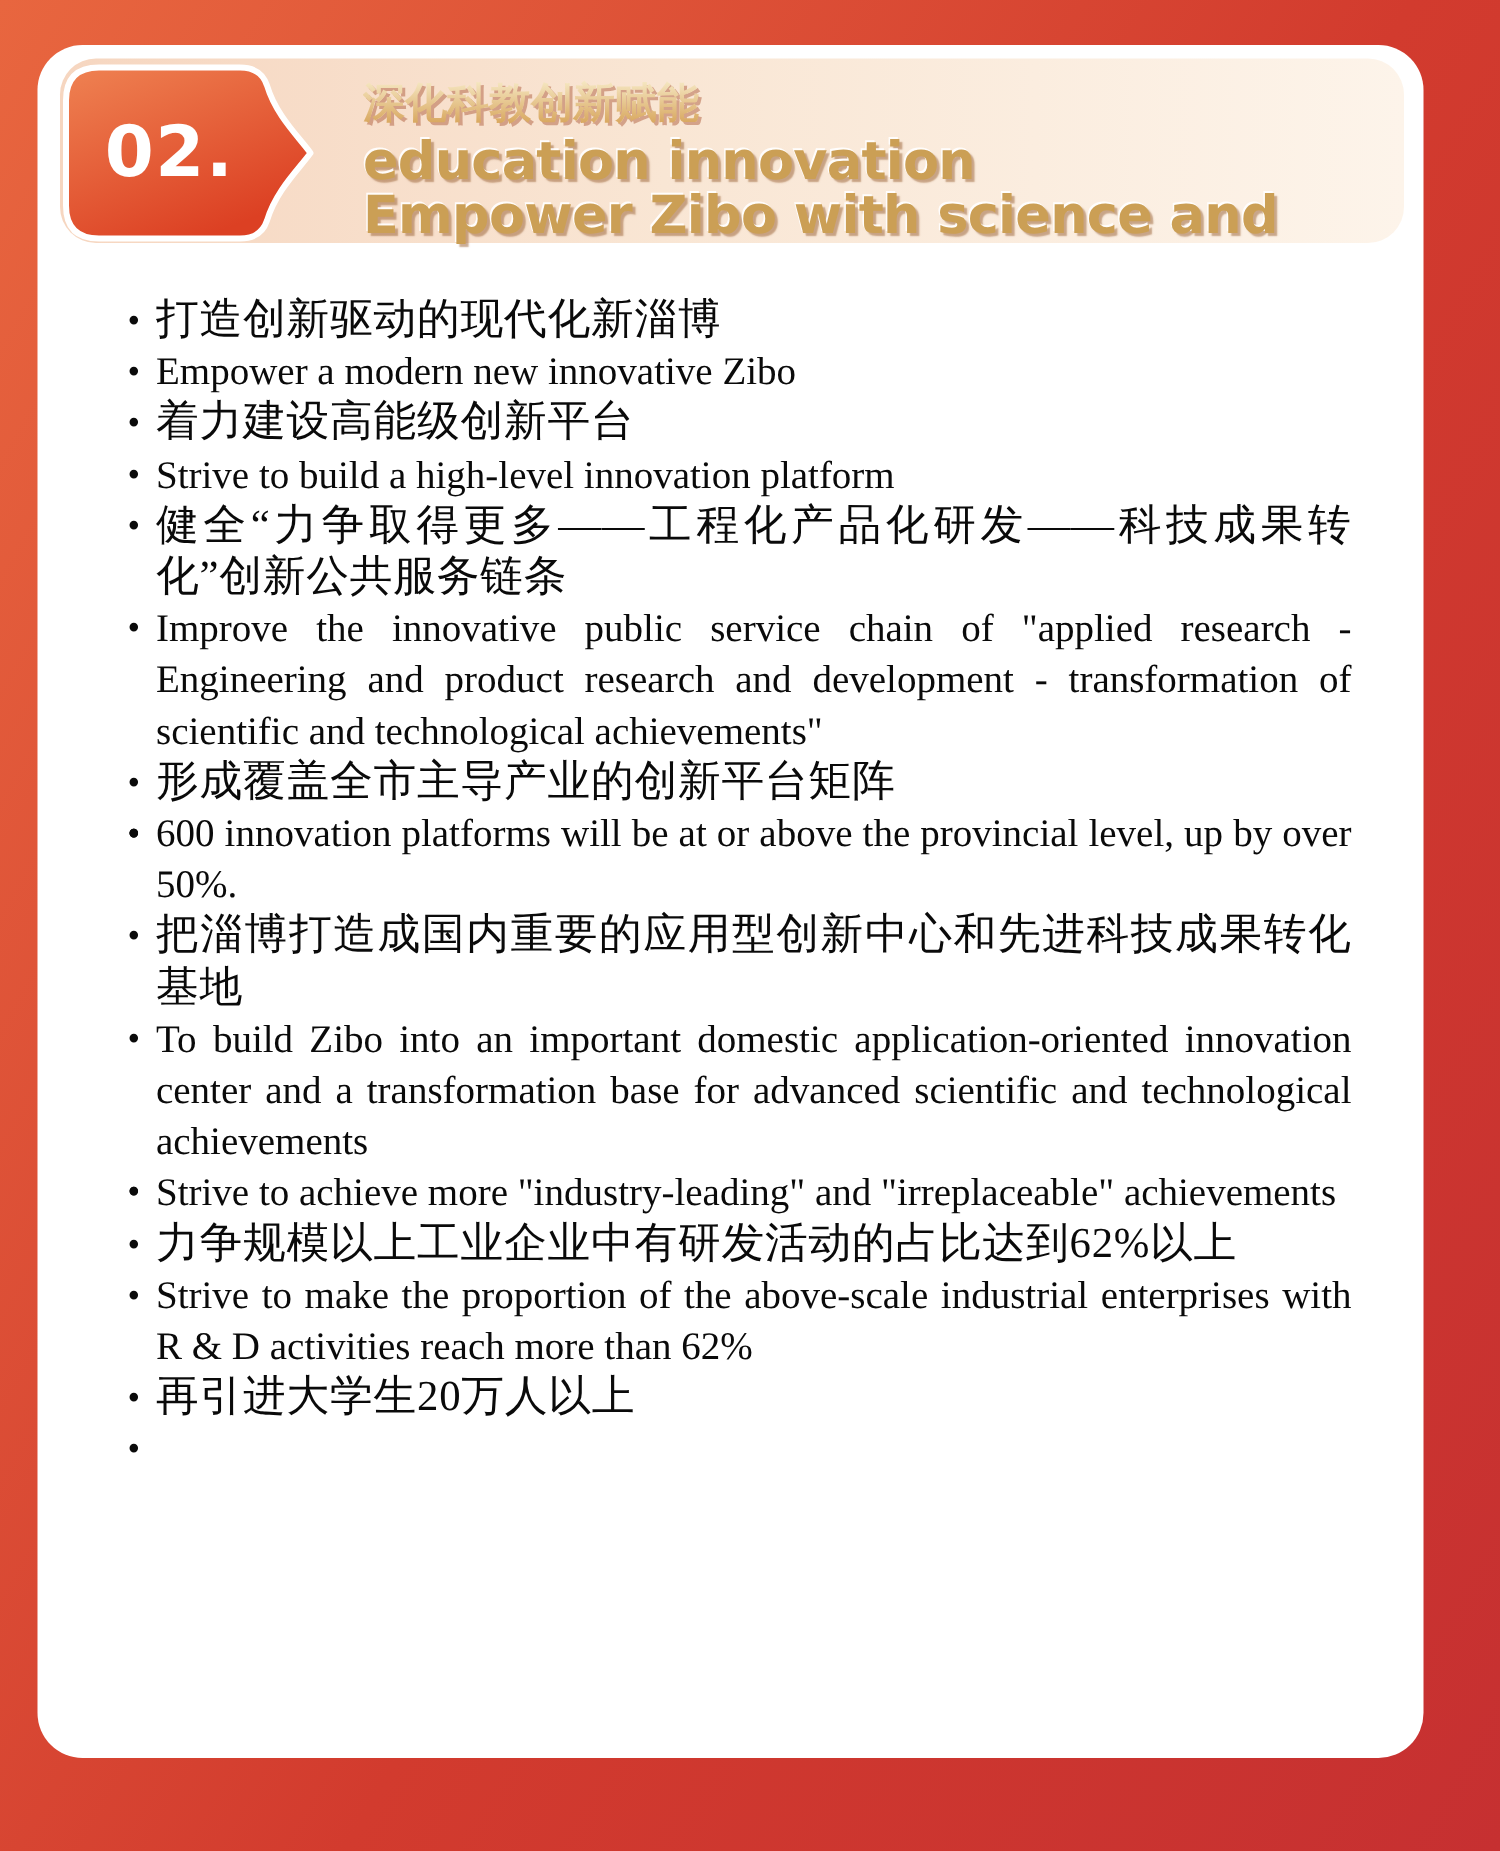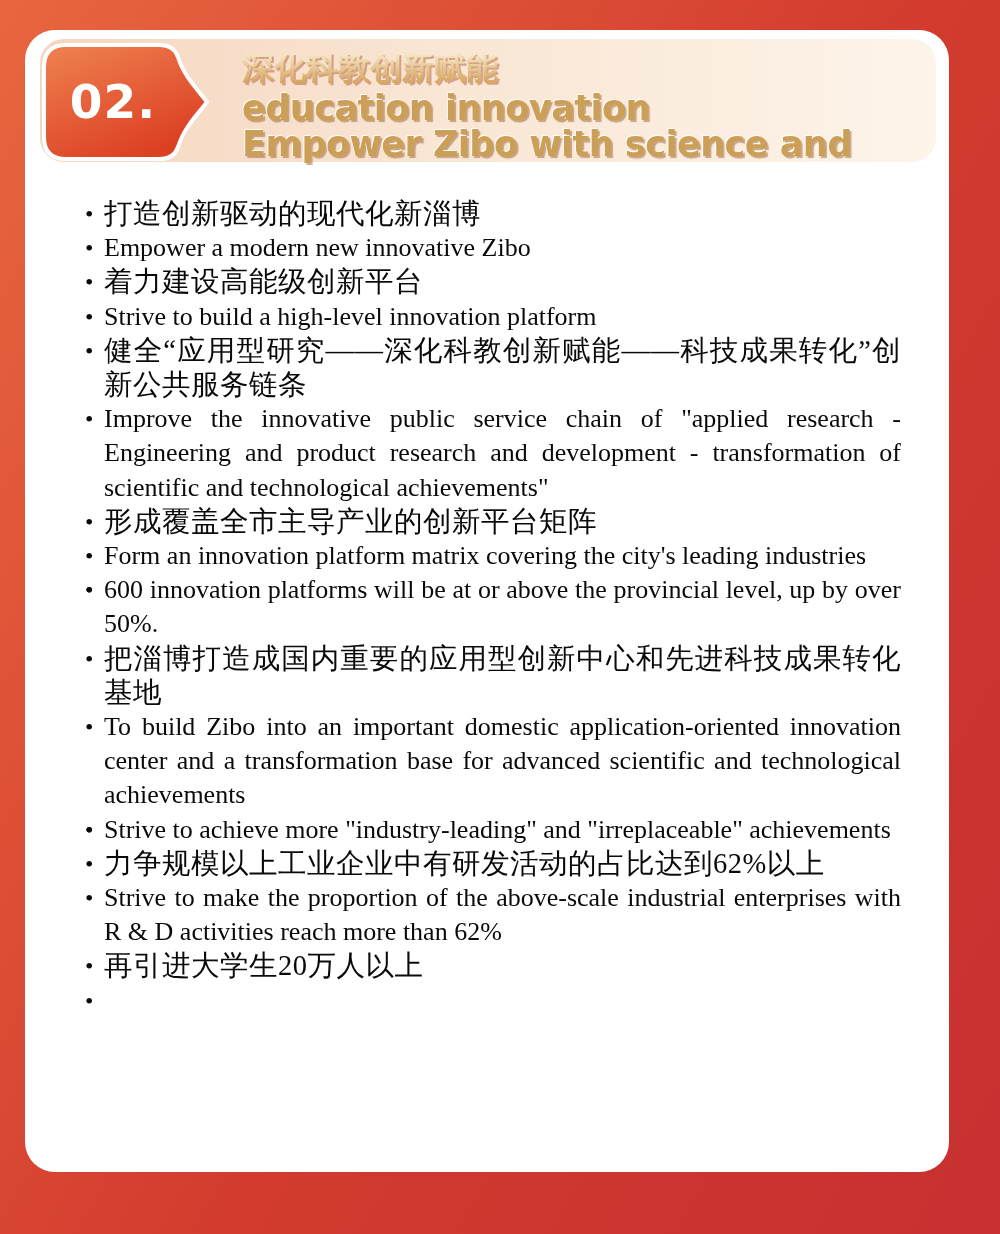--- a/index.html
+++ b/index.html
@@ -57,21 +57,21 @@
     letter-spacing: 1px;
   }
   .titles {
     position: absolute;
     left: 202px; top: 8px;
     width: 690px;
   }
   .title-zh {
     font-family: "DejaVu Sans", "Liberation Sans", sans-serif;
     font-weight: 700;
-    font-size: 32px;
+    font-size: 28px;
     line-height: 43px;
     letter-spacing: 0px;
     background: linear-gradient(180deg, var(--title_zh_top) 8%, var(--title_zh_bottom) 82%);
     -webkit-background-clip: text;
     background-clip: text;
     color: transparent;
     filter: drop-shadow(2px 2px 0 rgba(166, 80, 47, 0.45));
     width: fit-content;
   }
   .title-en {
@@ -150,36 +150,35 @@
     <span class="item-text">着力建设高能级创新平台</span>
   </div>
 
   <div class="item en">
     <span class="bullet">•</span>
     <span class="item-text">Strive to build a high-level innovation platform</span>
   </div>
 
   <div class="item zh">
     <span class="bullet">•</span>
-    <span class="item-text">健全“应用型研究——深化科教创新赋能——科技成果转化”创新公共服务链条</span>
+    <span class="item-text">健全“力争取得更多——工程化产品化研发——科技成果转化”创新公共服务链条</span>
   </div>
 
   <div class="item en">
     <span class="bullet">•</span>
     <span class="item-text">Improve the innovative public service chain of "applied research - Engineering and product research and development - transformation of scientific and technological achievements"</span>
   </div>
 
   <div class="item zh">
     <span class="bullet">•</span>
     <span class="item-text">形成覆盖全市主导产业的创新平台矩阵</span>
   </div>
 
   <div class="item en">
     <span class="bullet">•</span>
-    <span class="item-text">Form an innovation platform matrix covering the city's leading industries</span>
   </div>
 
   <div class="item zh">
     <span class="bullet">•</span>
   </div>
 
   <div class="item en">
     <span class="bullet">•</span>
     <span class="item-text">600 innovation platforms will be at or above the provincial level, up by over 50%.</span>
   </div>

